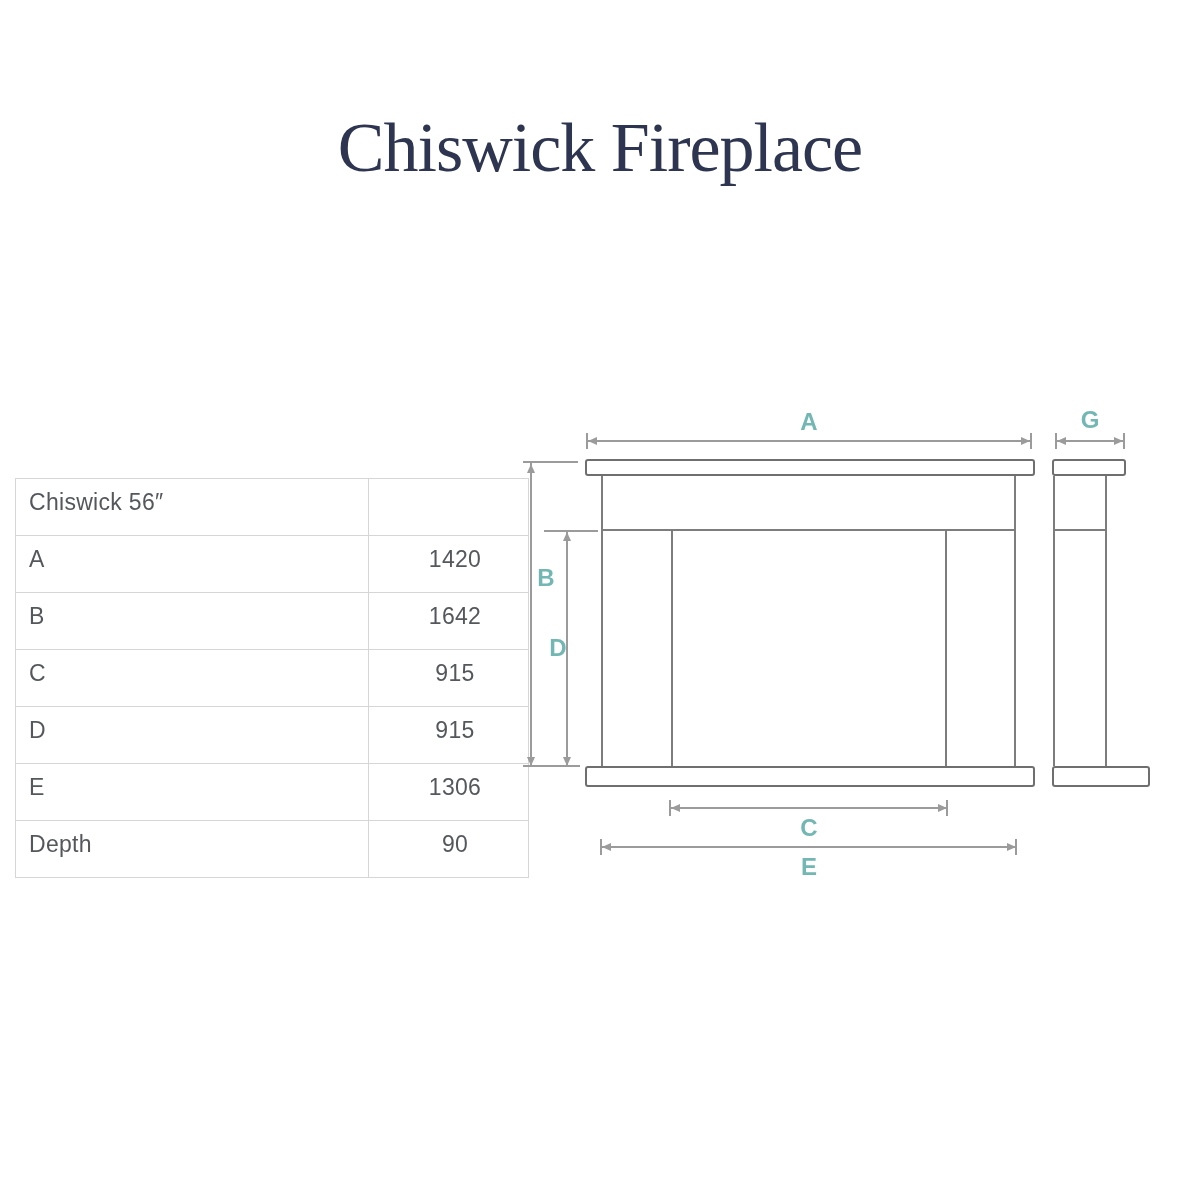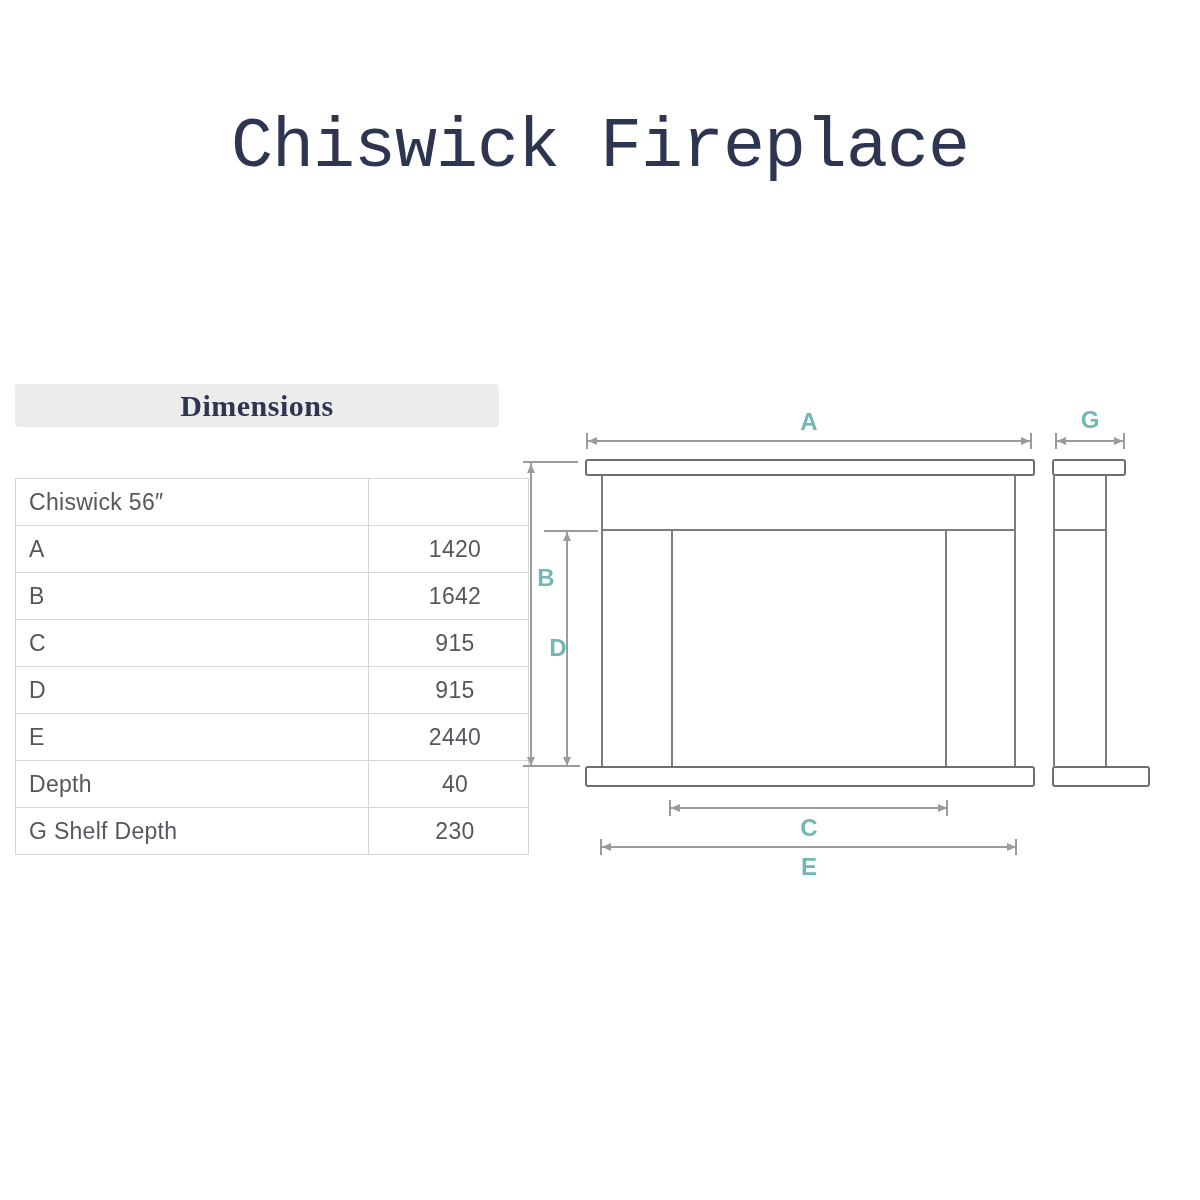--- a/index.html
+++ b/index.html
@@ -12,39 +12,39 @@
     --innerline:#7d7d7d;
     --dimline:#9b9b9b;
   }
   html,body{margin:0;padding:0;background:#fff;}
   .canvas{
     position:relative;width:1200px;height:1200px;background:#ffffff;
     overflow:hidden;font-family:"Liberation Sans",sans-serif;
   }
   .title{
     position:absolute;left:0;right:0;top:108px;margin:0;
-    text-align:center;font-family:Liberation Mono, monospace;
+    text-align:center;font-family:Liberation Serif, serif;
     font-weight:400;font-size:70px;letter-spacing:-1px;
     color:var(--title_navy);
   }
   .dim-header{
     position:absolute;left:15px;top:384px;width:484px;height:43px;
     background:var(--header_bg);border-radius:4px;
     display:flex;align-items:center;justify-content:center;
     font-family:"Liberation Serif",serif;font-weight:700;font-size:30px;
     color:var(--title_navy);letter-spacing:0.5px;
   }
   table.dim-table{
     position:absolute;left:15px;top:478px;width:485px;
     border-collapse:collapse;table-layout:fixed;
     font-size:23px;color:var(--table_text);letter-spacing:0.3px;
   }
   table.dim-table td{
     border:1px solid var(--table_border);height:46px;
-    padding:0 0 0 13px;vertical-align:middle;background:#fff;
+    padding:0 0 10px 13px;vertical-align:middle;background:#fff;
   }
   table.dim-table td.c1{width:339px;}
   table.dim-table td.c2{width:146px;text-align:center;}
   
   .obox{position:absolute;box-sizing:border-box;border:2px solid var(--outline);border-radius:3px;background:#fff;}
   .hl{position:absolute;height:2px;background:var(--innerline);}
   .vl{position:absolute;width:2px;background:var(--innerline);}
   .dhl{position:absolute;height:2px;background:var(--dimline);}
   .dvl{position:absolute;width:2px;background:var(--dimline);}
   .tickv{position:absolute;width:2px;height:16px;background:var(--dimline);}
@@ -59,23 +59,20 @@
     font-weight:700;font-size:24px;text-align:center;line-height:26px;
   }
 </style>
 </head>
 <body>
 
 <div class="canvas">
 
   <h1 class="title">Chiswick Fireplace</h1>
 
-  <div class="dim-header">
-    <span>Dimensions</span>
-  </div>
 
   <table class="dim-table">
     <tbody>
       <tr>
         <td class="c1">Chiswick 56″</td>
         <td class="c2"></td>
       </tr>
       <tr>
         <td class="c1">A</td>
         <td class="c2">1420</td>
@@ -87,29 +84,25 @@
       <tr>
         <td class="c1">C</td>
         <td class="c2">915</td>
       </tr>
       <tr>
         <td class="c1">D</td>
         <td class="c2">915</td>
       </tr>
       <tr>
         <td class="c1">E</td>
-        <td class="c2">2440</td>
+        <td class="c2">1306</td>
       </tr>
       <tr>
         <td class="c1">Depth</td>
-        <td class="c2">40</td>
-      </tr>
-      <tr>
-        <td class="c1">G Shelf Depth</td>
-        <td class="c2">230</td>
+        <td class="c2">90</td>
       </tr>
     </tbody>
   </table>
 
   <div>
 
     <div class="obox" style="left:585px;top:459px;width:450px;height:17px;"></div>
     <div class="vl" style="left:601px;top:476px;height:290px;"></div>
     <div class="vl" style="left:1014px;top:476px;height:290px;"></div>
     <div class="hl" style="left:601px;top:529px;width:415px;"></div>

